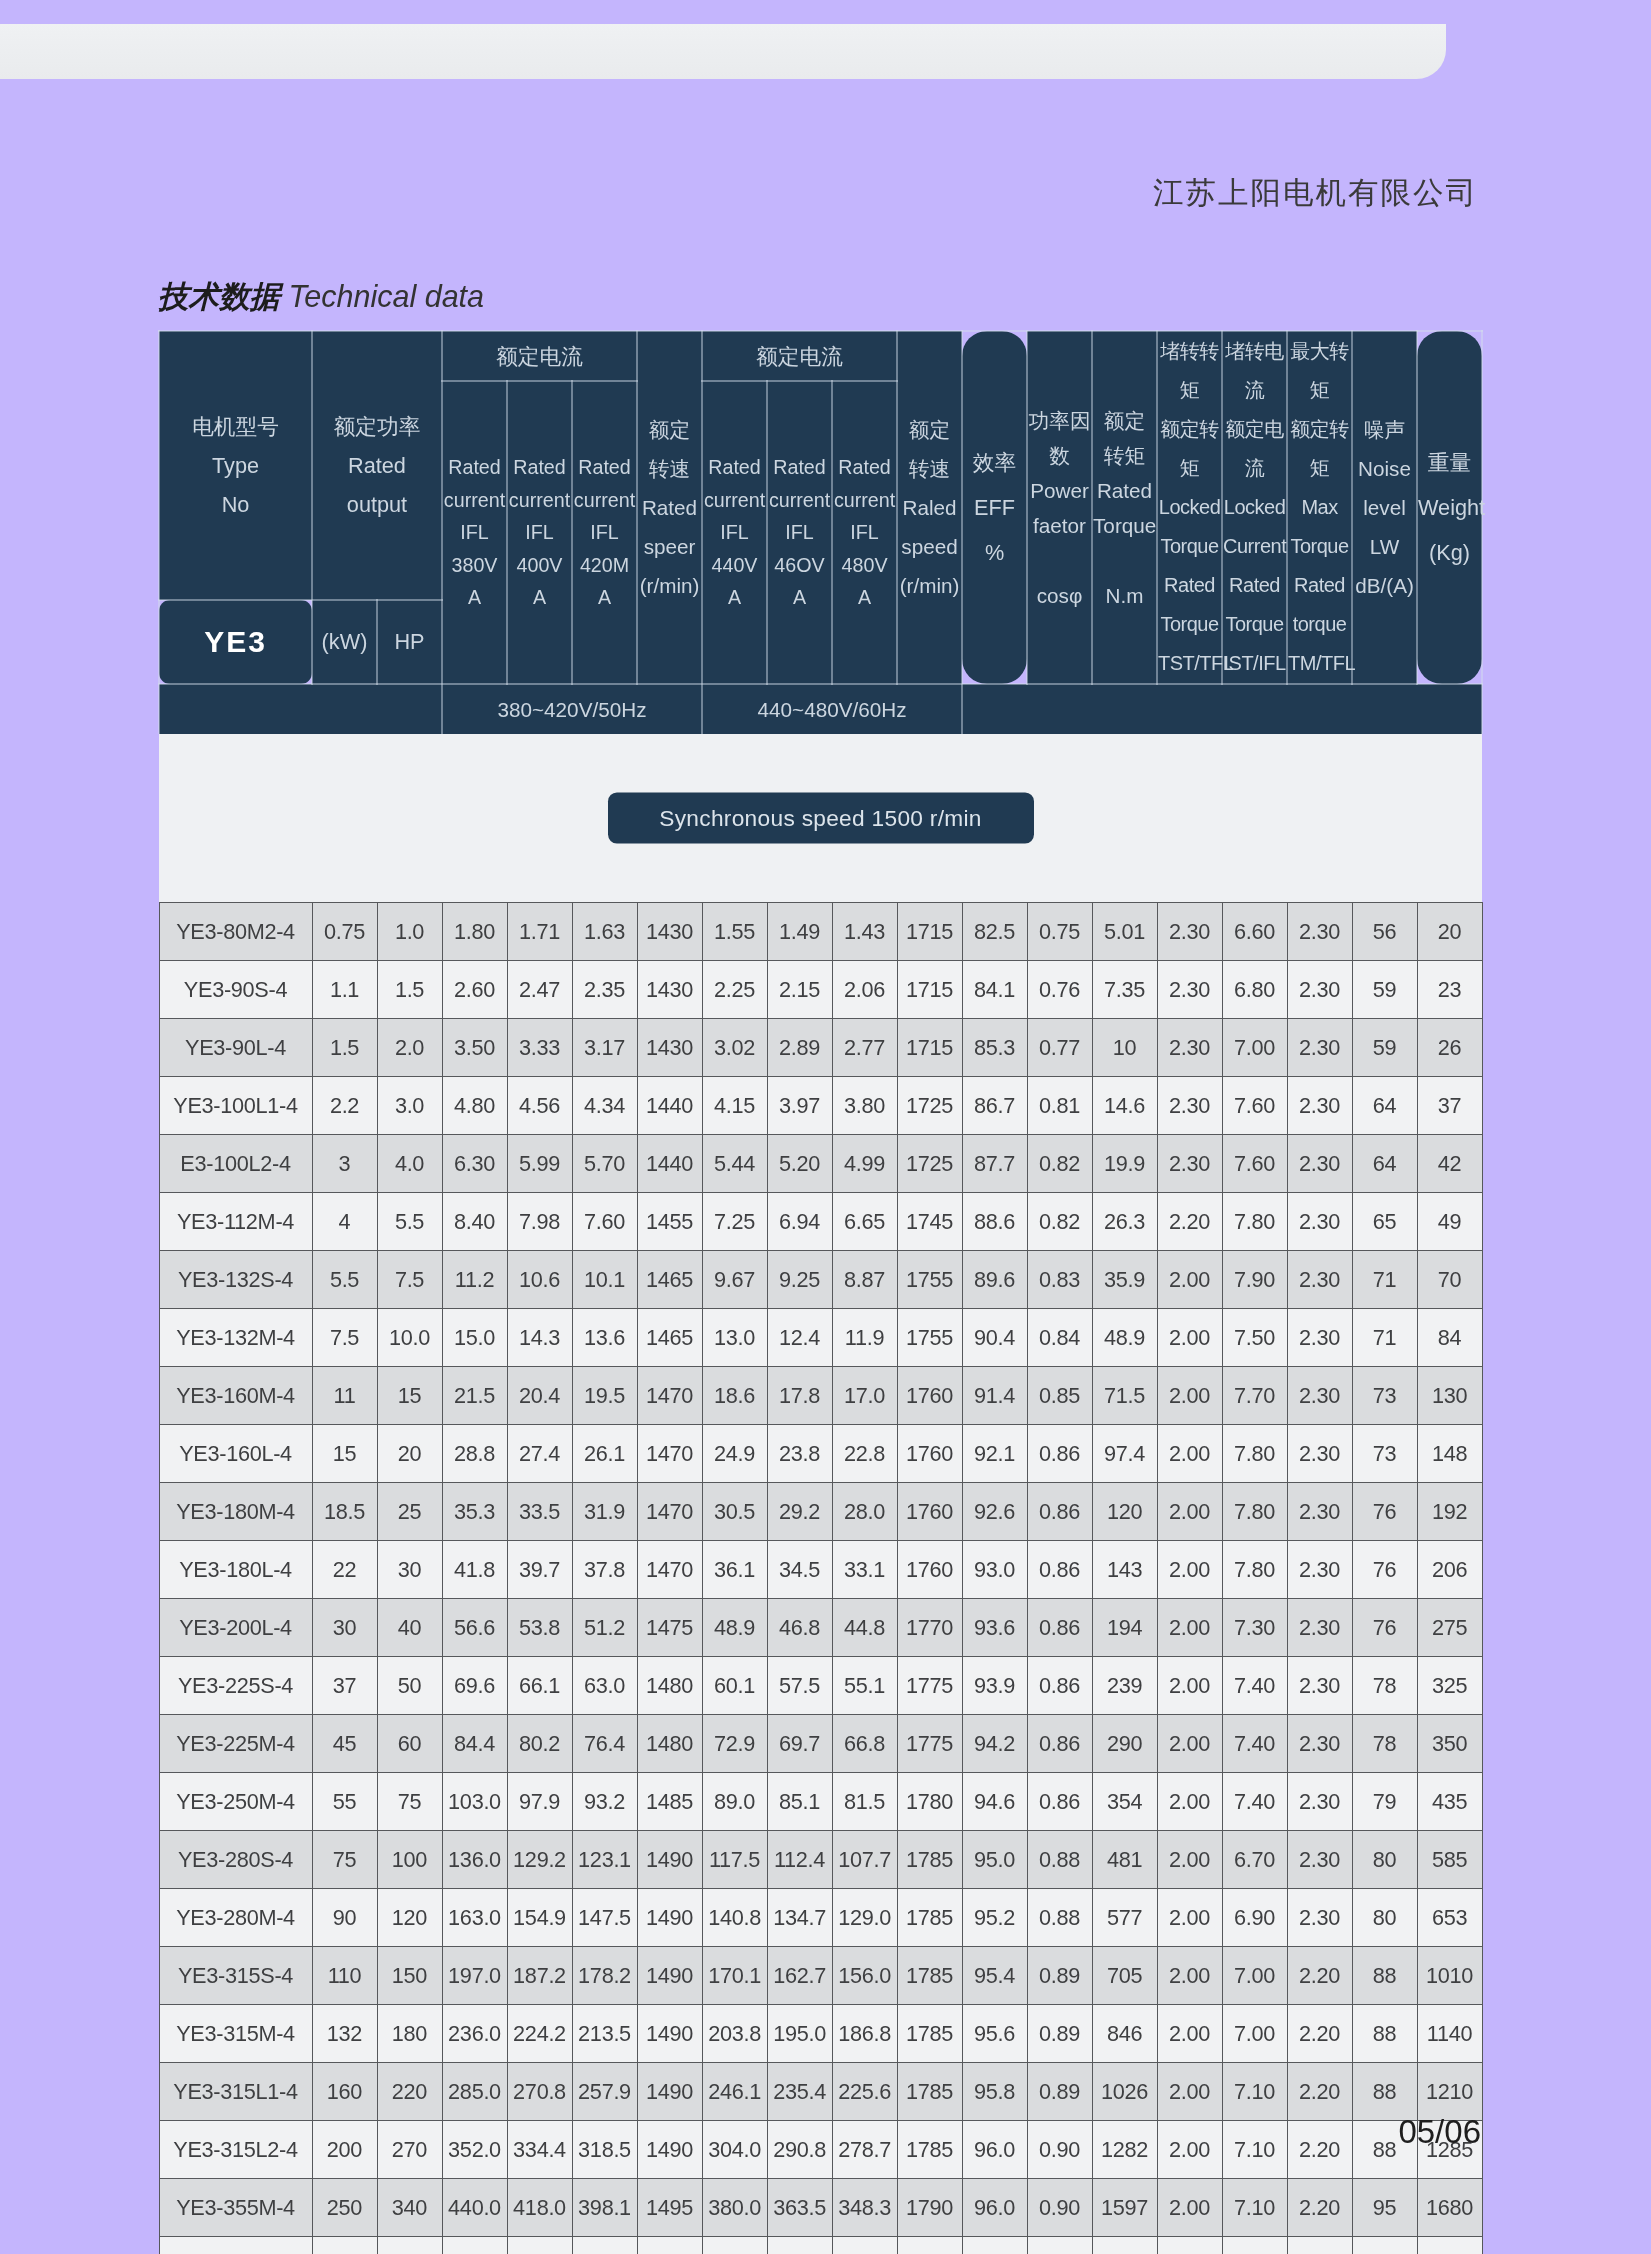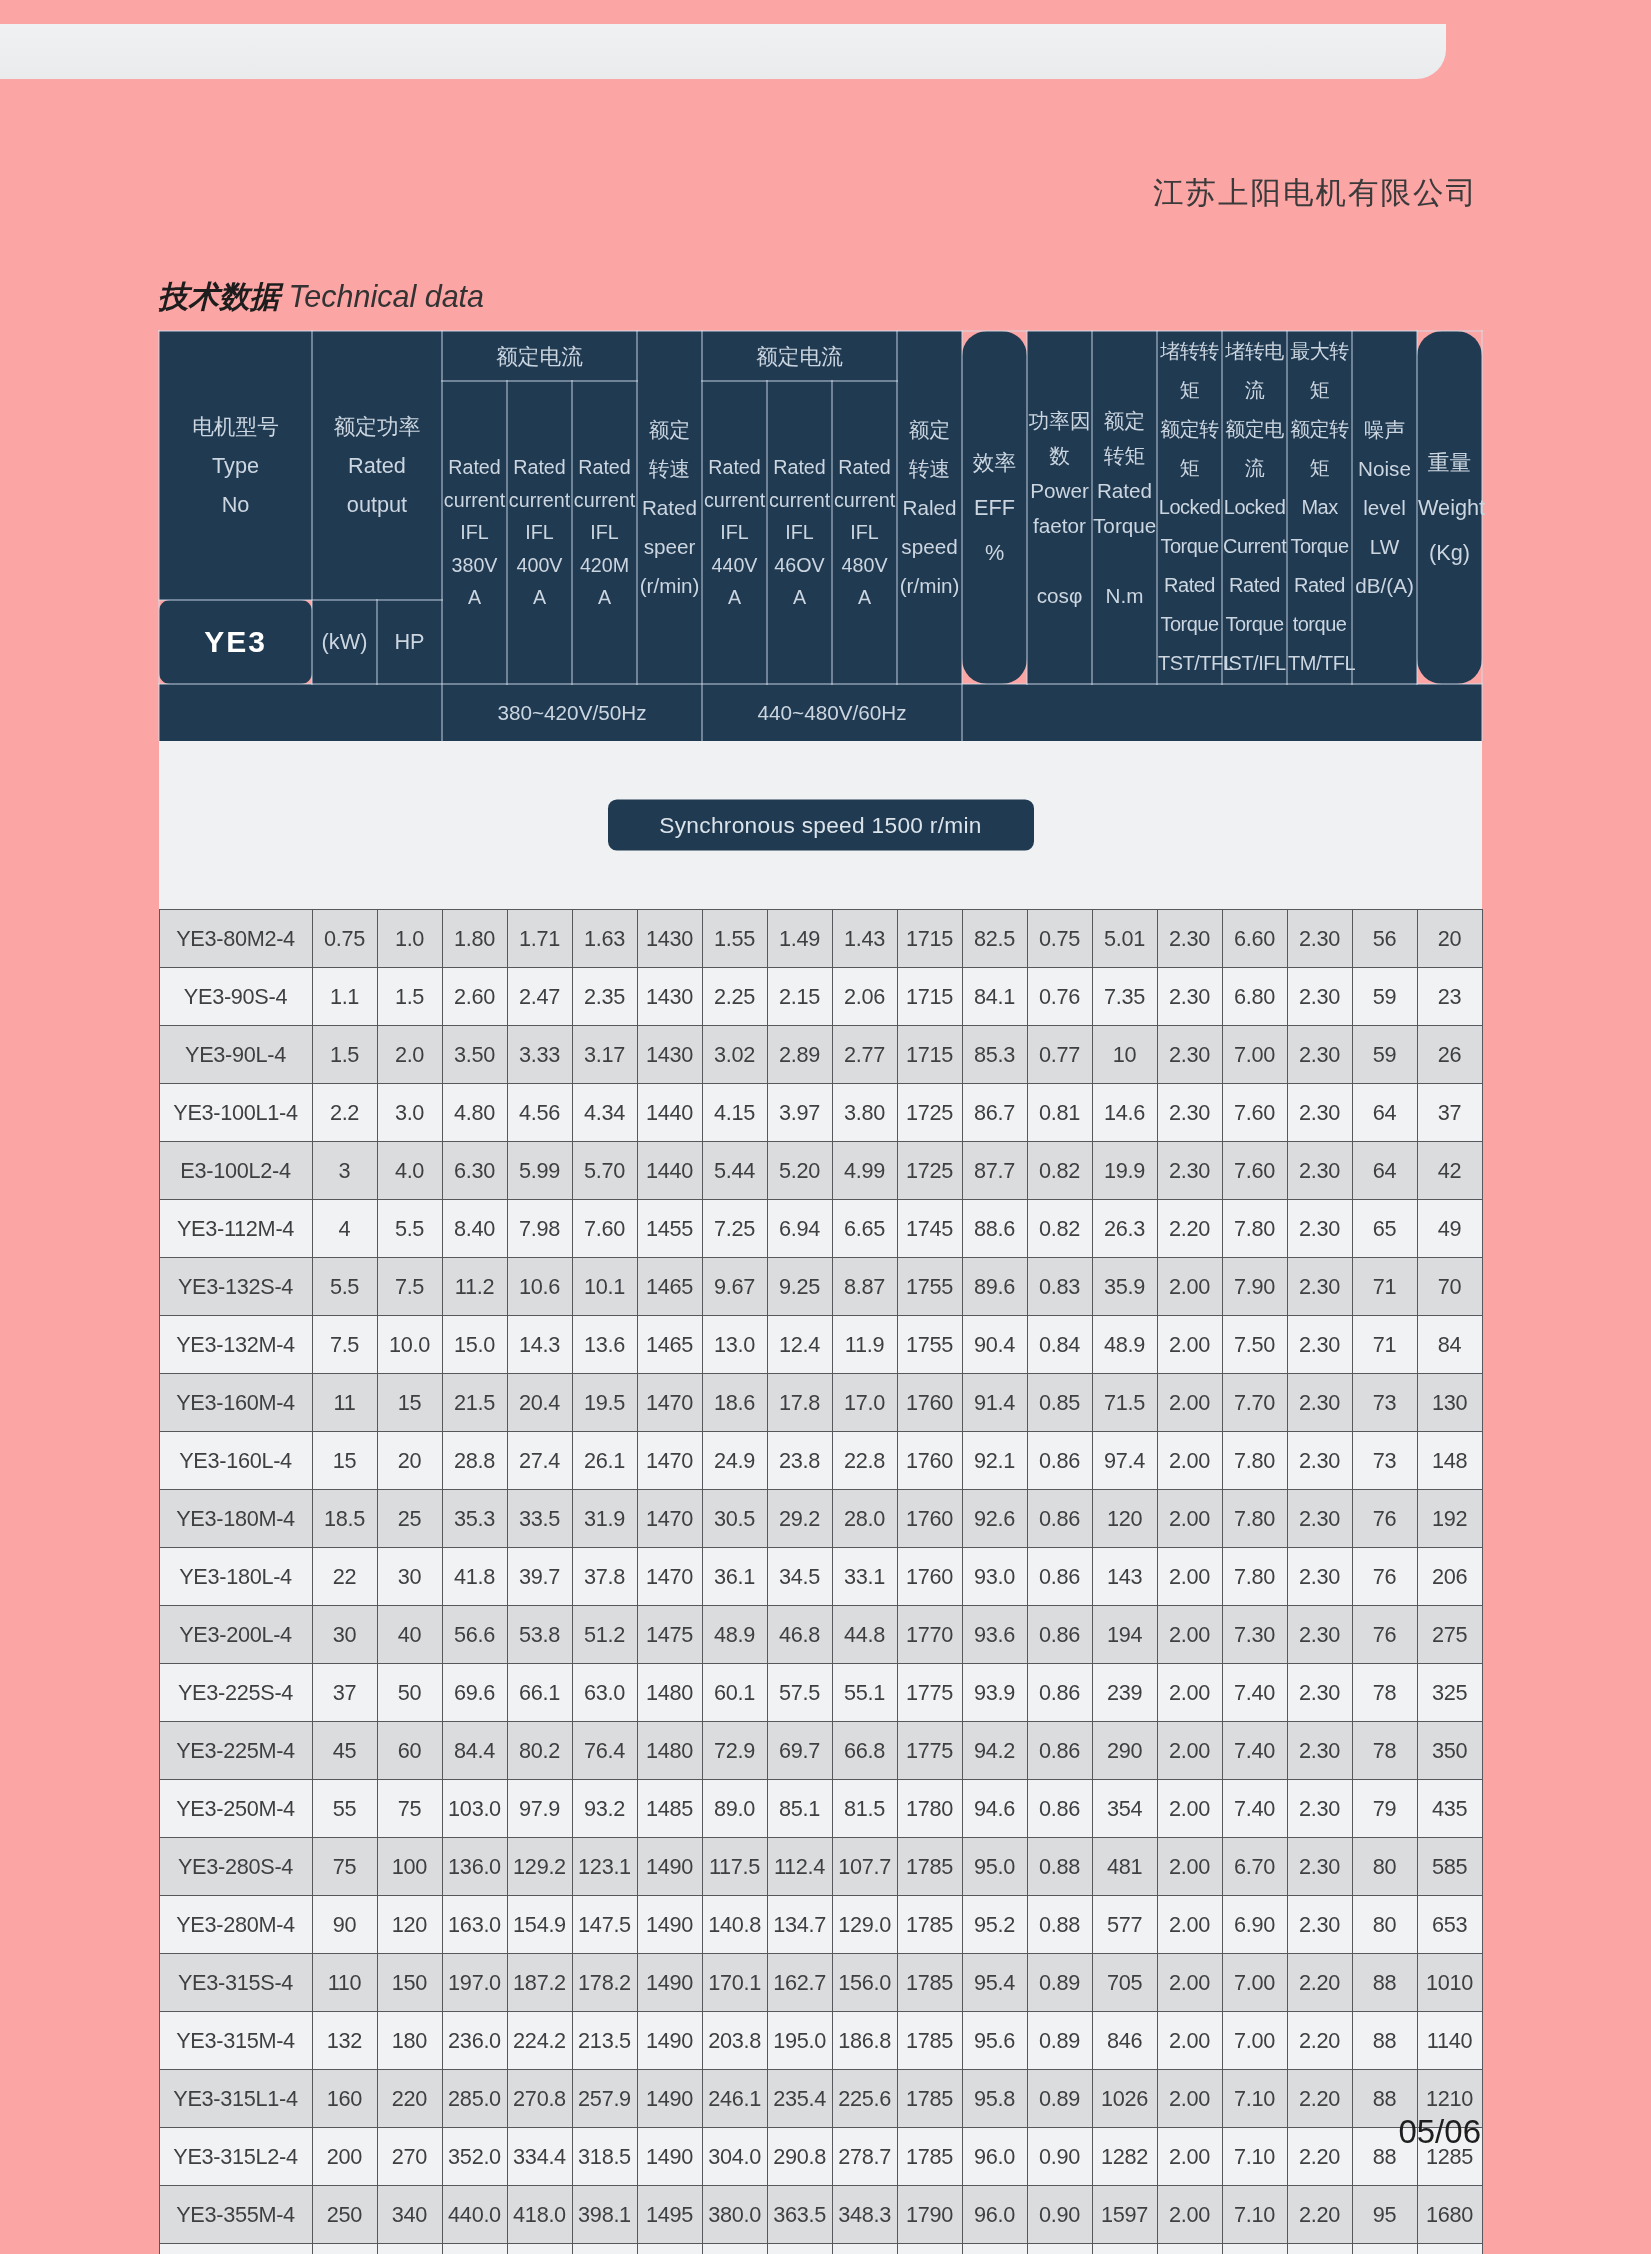--- a/index.html
+++ b/index.html
@@ -1,17 +1,17 @@
 <!DOCTYPE html>
 <html><head>
 <meta charset="utf-8">
 <style>
   html,body{margin:0;padding:0;background:#ffffff;}
   body{font-family:"Liberation Sans","DejaVu Sans",sans-serif;}
-  .page{position:relative;width:1652px;height:2255px;background:#fca5a5;overflow:hidden;}
+  .page{position:relative;width:1652px;height:2255px;background:#c4b5fd;overflow:hidden;}
   .top-band{position:absolute;left:0;top:23.6px;width:1446px;height:55px;
     background:linear-gradient(180deg,#eff1f3,#e9ebed);border-radius:0 0 29.6px 0;}
   .company{position:absolute;top:173px;right:174px;font-size:30.5px;color:#3a3a3a;letter-spacing:2px;}
   .title{position:absolute;left:158px;top:277px;font-size:30.5px;color:#333;font-style:italic;}
   .title .zh{font-weight:bold;color:#1d1d1d;}
   .dtable{position:absolute;left:158px;top:330px;width:1323px;border-collapse:collapse;table-layout:fixed;}
   .hc{background:#203a52;border:2px solid rgba(212,224,236,0.45);color:#ccd6e0;text-align:center;
       vertical-align:middle;white-space:pre-line;font-weight:normal;padding:0;}
   .hc-head{font-size:21.7px;line-height:39px;}
   .hc-group{font-size:21.7px;}
@@ -162,21 +162,21 @@
 current
 IFL
 480V
 A</th>
       </tr>
       <tr style="height:84px">
         <th class="hc ye3-cell">YE3</th>
         <th class="hc unit">(kW)</th>
         <th class="hc unit">HP</th>
       </tr>
-      <tr style="height:57px">
+      <tr style="height:50px">
         <th class="hc freq-empty" colspan="3"></th>
         <th class="hc freq-cell" colspan="4">380~420V/50Hz</th>
         <th class="hc freq-cell" colspan="4">440~480V/60Hz</th>
         <th class="hc freq-empty" colspan="8"></th>
       </tr>
       <tr class="sync-row">
         <td colspan="19">
           <div class="sync-pill">Synchronous speed 1500 r/min</div>
         </td>
       </tr>

